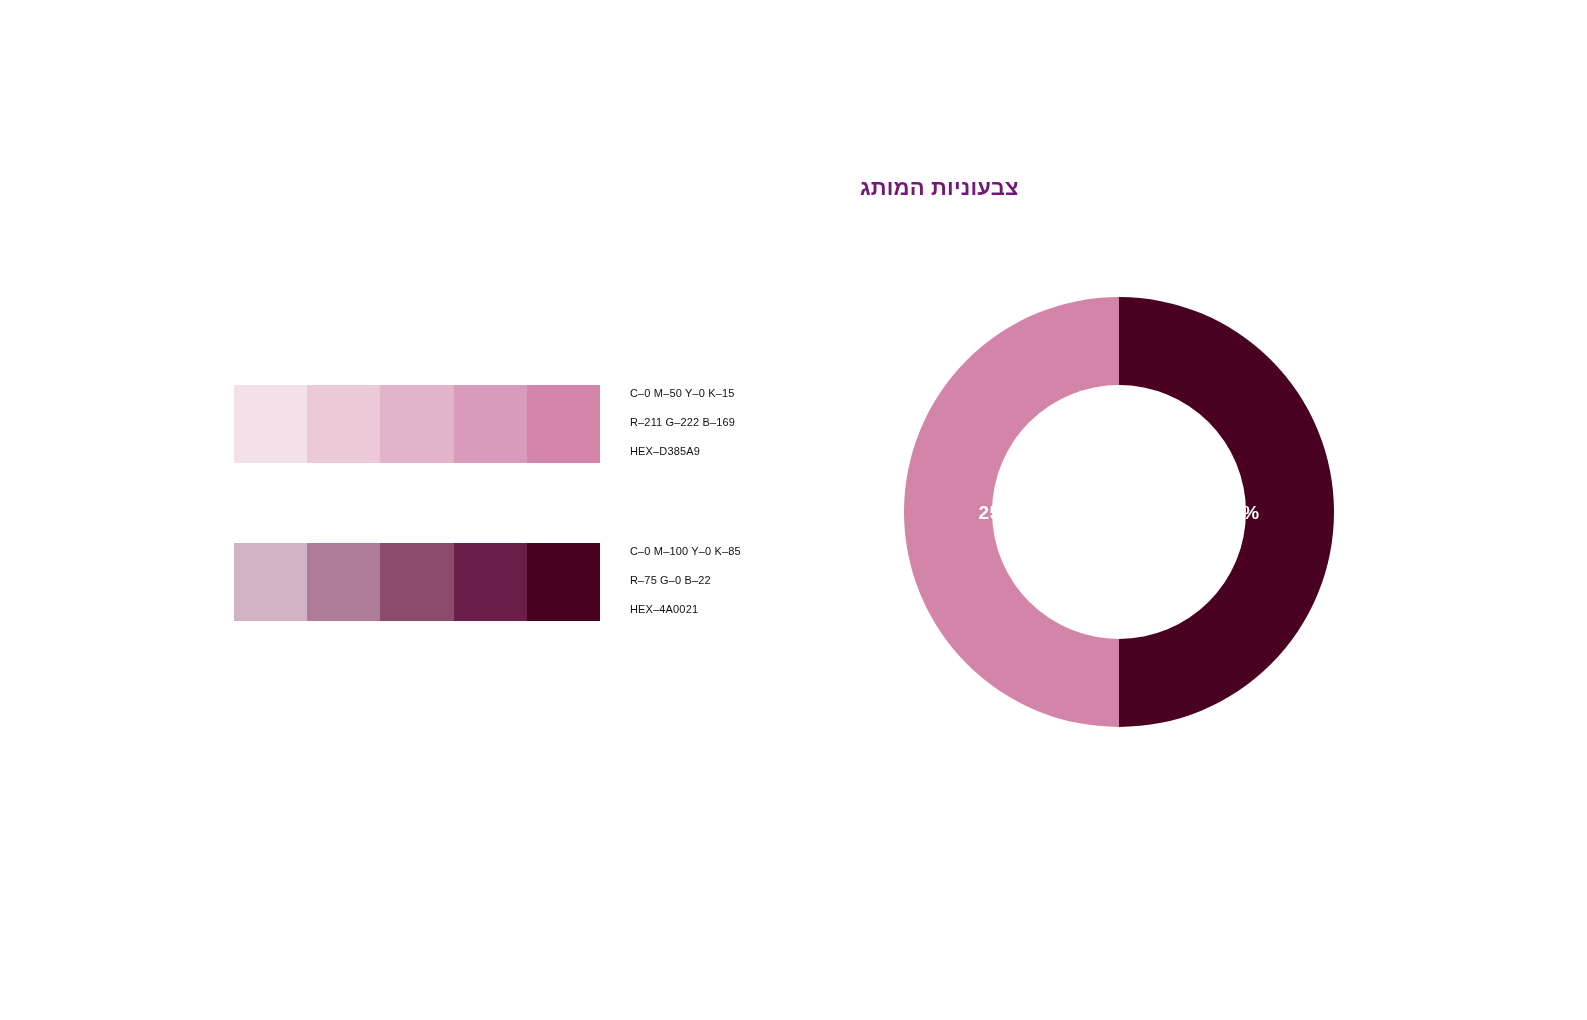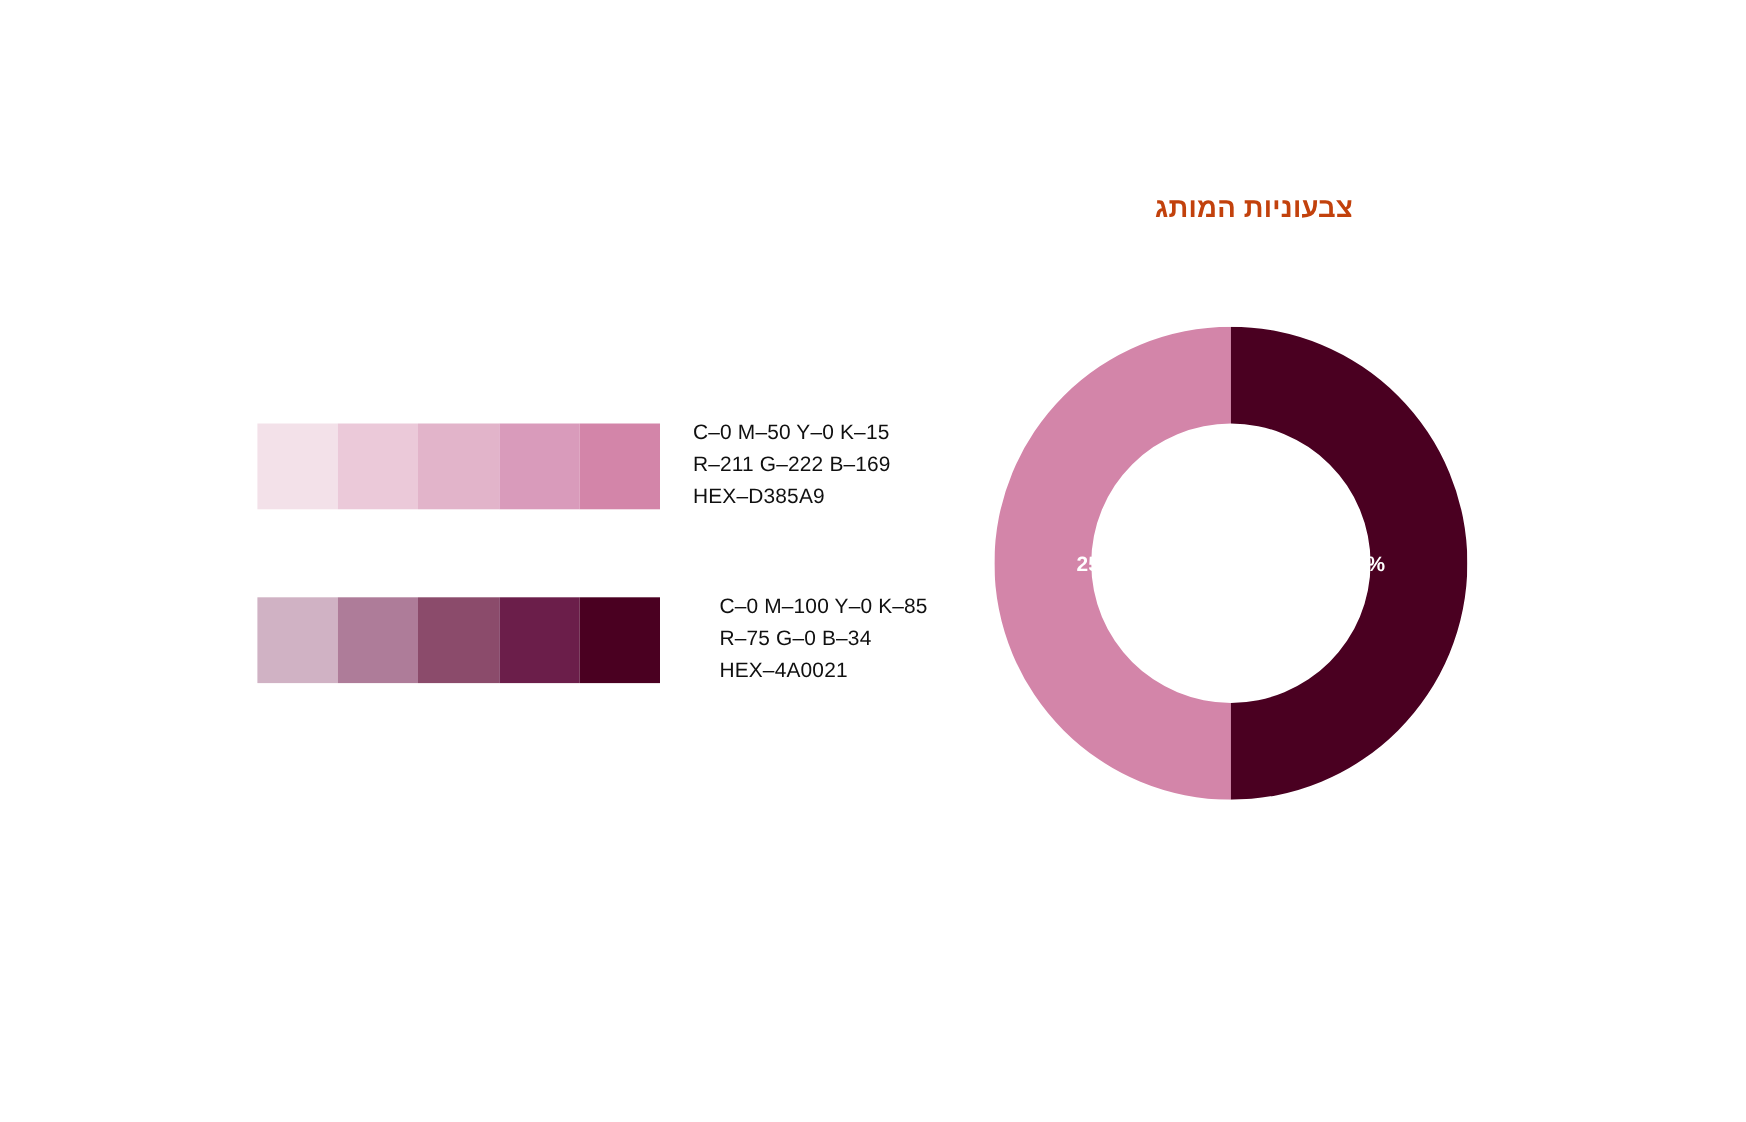--- a/index.html
+++ b/index.html
@@ -22,66 +22,66 @@
     inset: 0;
   }
 
   
   .palette-block {
     position: absolute;
     display: flex;
     align-items: flex-start;
   }
   #palette-row-1 { left: 234px; top: 385px; }
-  #palette-row-2 { left: 234px; top: 543px; gap: 24px; }
+  #palette-row-2 { left: 234px; top: 543px; }
 
   .swatch-strip {
     display: flex;
     flex-direction: row;
     height: 78px;
     width: 366px;
   }
   .swatch {
     width: 73.2px;
     height: 78px;
   }
 
   .swatch-meta {
     margin-left: 30px;
     margin-top: -6px;
     display: flex;
     flex-direction: column;
     white-space: nowrap;
   }
   .meta-line {
-    font-size: 19px;
+    font-size: 11px;
     line-height: 29px;
     color: #101010;
     letter-spacing: 0.15px;
     font-weight: 400;
   }
 
   
   #chart-panel {
     position: absolute;
     left: 860px;
     top: 160px;
     width: 560px;
     height: 620px;
   }
   #chart-title {
     position: absolute;
     right: 0px;
     top: 15px;
     width: 100%;
-    text-align: center;
+    text-align: left;
     direction: rtl;
-    font-size: 25px;
+    font-size: 22px;
     font-weight: bold;
-    color: #c2410c;
+    color: #701a75;
     letter-spacing: 0.2px;
   }
   #donut-wrap {
     position: absolute;
     left: 44px;
     top: 137px;
     width: 430px;
     height: 430px;
   }
   #donut-svg {
@@ -120,21 +120,21 @@
   <div class="palette-block" id="palette-row-2">
     <div class="swatch-strip">
       <div class="swatch" style="background: rgb(208, 178, 196);"></div>
       <div class="swatch" style="background: rgb(174, 124, 153);"></div>
       <div class="swatch" style="background: rgb(139, 75, 107);"></div>
       <div class="swatch" style="background: rgb(107, 30, 74);"></div>
       <div class="swatch" style="background: rgb(74, 0, 33);"></div>
     </div>
     <div class="swatch-meta">
       <span class="meta-line">C–0 M–100 Y–0 K–85</span>
-      <span class="meta-line">R–75 G–0 B–34</span>
+      <span class="meta-line">R–75 G–0 B–22</span>
       <span class="meta-line">HEX–4A0021</span>
     </div>
   </div>
 
   <div id="chart-panel">
     <div id="chart-title">צבעוניות המותג</div>
 
     <div id="donut-wrap">
       <svg id="donut-svg" viewBox="0 0 430 430">
 

